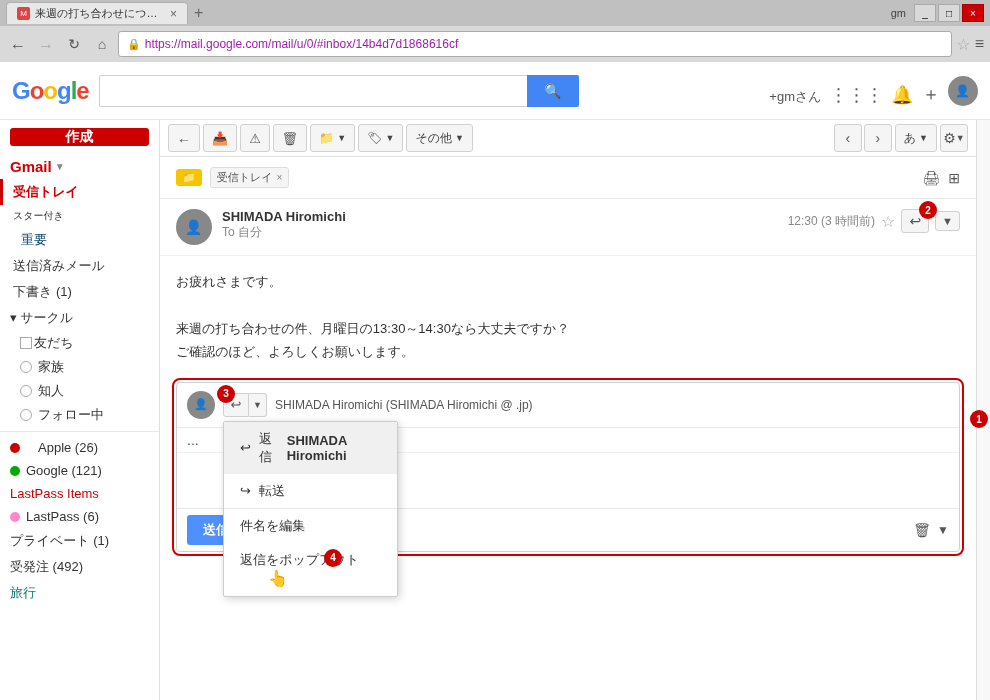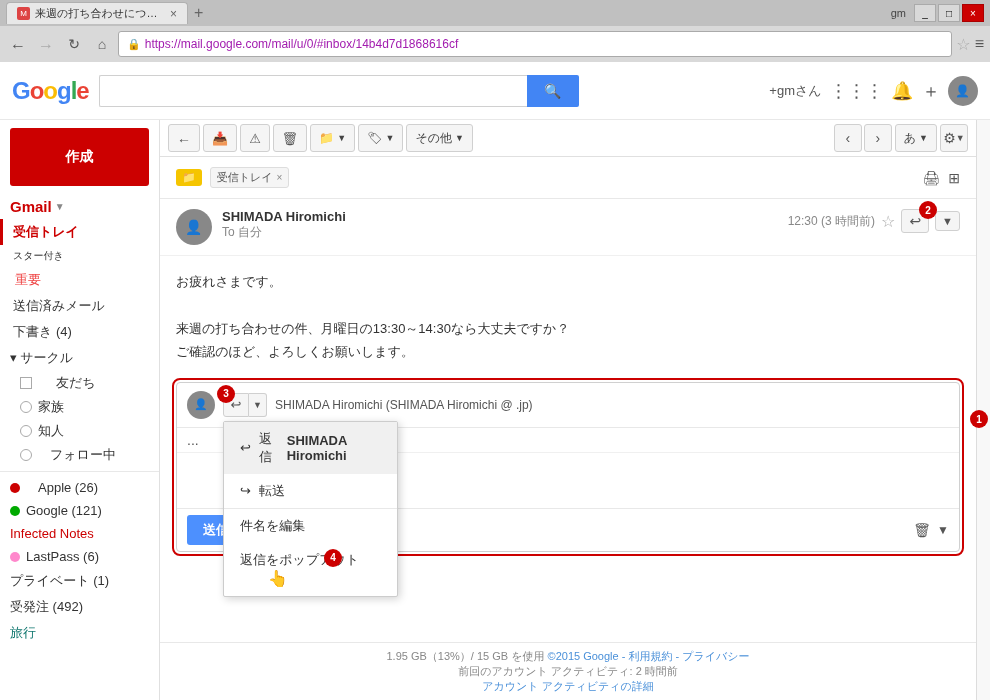--- a/index.html
+++ b/index.html
@@ -42,86 +42,86 @@
 </div>
 
 <div style="background:white; padding:6px 12px; display:flex; align-items:center; gap:10px; border-bottom:1px solid #e8e8e8; height:58px;">
   <div style="font-size:24px; font-weight:bold; letter-spacing:-1px;">
     <span style="color:#4285f4;">G</span><span style="color:#ea4335;">o</span><span style="color:#fbbc05;">o</span><span style="color:#4285f4;">g</span><span style="color:#34a853;">l</span><span style="color:#ea4335;">e</span>
   </div>
   <div style="flex:1; max-width:480px; display:flex;">
     <input type="text" style="flex: 1 1 0%; height: 32px; border-top: 1px solid rgb(208, 208, 208); border-bottom: 1px solid rgb(208, 208, 208); border-left: 1px solid rgb(208, 208, 208); border-image: initial; border-right: none; border-radius: 2px 0px 0px 2px; padding: 0px 10px; font-size: 14px; outline: none;">
     <button style="width:52px;height:32px;background:#4285f4;border:none;border-radius:0 2px 2px 0;cursor:pointer;color:white;font-size:14px;">🔍</button>
   </div>
-  <div style="margin-left:auto;display:flex;align-items:center;gap:8px;">
+  <div style="margin-left:auto;display:flex;align-items:flex-end;gap:8px;">
     <span style="font-size:13px;color:#555;">+gmさん</span>
     <span style="color:#555;font-size:18px;cursor:pointer;">⋮⋮⋮</span>
     <span style="color:#555;font-size:18px;cursor:pointer;">🔔</span>
     <span style="color:#555;font-size:18px;cursor:pointer;">＋</span>
     <div style="width:30px;height:30px;border-radius:50%;background:#888;color:white;font-size:12px;display:flex;align-items:center;justify-content:center;cursor:pointer;">👤</div>
   </div>
 </div>
 
 <div style="display:flex; height:calc(700px - 26px - 36px - 58px); position:relative;">
 
   <div style="width:160px;background:white;overflow-y:auto;flex-shrink:0;border-right:1px solid #e0e0e0;">
     <div style="padding:8px 10px;">
-      <button style="background:#cc0000;color:white;border:none;border-radius:3px;padding:20px 0;font-size:14px;font-weight:bold;cursor:pointer;width:100%;">作成</button>
+      <button style="background:#cc0000;color:white;border:none;border-radius:3px;padding:0 0;font-size:14px;font-weight:bold;cursor:pointer;width:100%;">作成</button>
     </div>
 
     <div style="padding:4px 10px;display:flex;align-items:center;gap:3px;cursor:pointer;">
       <span style="font-size:15px;font-weight:bold;color:#cc0000;">Gmail</span>
       <span style="font-size:10px;color:#888;">▼</span>
     </div>
 
     <div style="padding:4px 10px;cursor:pointer;display:flex;align-items:center;gap:4px;font-size:13px;border-left:3px solid #cc0000;color:#cc0000;font-weight:bold;">
       <span>受信トレイ</span>
     </div>
     <div style="padding:4px 10px;cursor:pointer;display:flex;align-items:center;gap:4px;font-size:10px;border-left:3px solid transparent;color:#333;">
       <span>スター付き</span>
     </div>
-    <div style="padding:4px 12px;cursor:pointer;display:flex;align-items:center;gap:4px;font-size:13px;border-left:3px solid transparent;color:#ef4444;">
+    <div style="padding:4px 18px;cursor:pointer;display:flex;align-items:center;gap:4px;font-size:13px;border-left:3px solid transparent;color:#0c4a6e;">
       <span>重要</span>
     </div>
     <div style="padding:4px 10px;cursor:pointer;display:flex;align-items:center;gap:4px;font-size:13px;border-left:3px solid transparent;color:#333;">
       <span>送信済みメール</span>
     </div>
     <div style="padding:4px 10px;cursor:pointer;display:flex;align-items:center;gap:4px;font-size:13px;border-left:3px solid transparent;color:#333;">
-      <span>下書き (4)</span>
+      <span>下書き (1)</span>
     </div>
     <div style="padding:4px 10px;cursor:pointer;display:flex;align-items:center;gap:4px;font-size:13px;color:#333;">
       <span>▾ サークル</span>
     </div>
-    <div style="padding:3px 10px 3px 20px;cursor:pointer;display:flex;align-items:center;gap:24px;font-size:13px;color:#333;">
+    <div style="padding:3px 10px 3px 20px;cursor:pointer;display:flex;align-items:center;gap:2px;font-size:13px;color:#333;">
       <span style="width:12px;height:12px;border:1px solid #aaa;border-radius:50;display:inline-block;"></span>
       <span>友だち</span>
     </div>
     <div style="padding:3px 10px 3px 20px;cursor:pointer;display:flex;align-items:center;gap:6px;font-size:13px;color:#333;">
       <span style="width:12px;height:12px;border:1px solid #aaa;border-radius:50%;display:inline-block;"></span>
       <span>家族</span>
     </div>
     <div style="padding:3px 10px 3px 20px;cursor:pointer;display:flex;align-items:center;gap:6px;font-size:13px;color:#333;">
       <span style="width:12px;height:12px;border:1px solid #aaa;border-radius:50%;display:inline-block;"></span>
       <span>知人</span>
     </div>
-    <div style="padding:3px 10px 3px 20px;cursor:pointer;display:flex;align-items:center;gap:18px;font-size:13px;color:#333;">
+    <div style="padding:3px 10px 3px 20px;cursor:pointer;display:flex;align-items:center;gap:6px;font-size:13px;color:#333;">
       <span style="width:12px;height:12px;border:1px solid #aaa;border-radius:50%;display:inline-block;"></span>
       <span>フォロー中</span>
     </div>
     <div style="border-top:1px solid #e8e8e8;margin:4px 0;"></div>
     <div style="padding:4px 10px;cursor:pointer;display:flex;align-items:center;gap:18px;font-size:13px;color:#333;">
       <span style="width:10px;height:10px;background:#cc0000;border-radius:50%;display:inline-block;flex-shrink:0;"></span>
       <span>Apple (26)</span>
     </div>
     <div style="padding:4px 10px;cursor:pointer;display:flex;align-items:center;gap:6px;font-size:13px;color:#333;">
       <span style="width:10px;height:10px;background:#0a0;border-radius:50%;display:inline-block;flex-shrink:0;"></span>
       <span>Google (121)</span>
     </div>
     <div style="padding:4px 10px;cursor:pointer;font-size:13px;color:#cc0000;">
-      <span>Infected Notes</span>
+      <span>LastPass Items</span>
     </div>
     <div style="padding:4px 10px;cursor:pointer;display:flex;align-items:center;gap:6px;font-size:13px;color:#333;">
       <span style="width:10px;height:10px;background:#f8c;border-radius:50%;display:inline-block;flex-shrink:0;"></span>
       <span>LastPass (6)</span>
     </div>
     <div style="padding:4px 10px;cursor:pointer;font-size:13px;color:#333;">
       <span>プライベート (1)</span>
     </div>
     <div style="padding:4px 10px;cursor:pointer;font-size:13px;color:#333;">
       <span>受発注 (492)</span>
@@ -248,29 +248,20 @@
         <button style="background:none;border:none;cursor:pointer;color:#555;font-size:14px;">△</button>
         <button style="background:none;border:none;cursor:pointer;color:#555;font-size:14px;">🖼</button>
         <button style="background:none;border:none;cursor:pointer;color:#555;font-size:14px;">🔗</button>
         <button style="background:none;border:none;cursor:pointer;color:#555;font-size:14px;">🙂</button>
         <div style="flex:1;"></div>
         <button style="background:none;border:none;cursor:pointer;color:#555;font-size:14px;">🗑</button>
         <button style="background:none;border:none;cursor:pointer;color:#555;font-size:12px;">▼</button>
       </div>
     </div>
 
-    <div style="background:white;border-top:1px solid #e8e8e8;padding:6px 16px;font-size:11px;color:#888;margin-top:auto;text-align:center;">
-      <span>1.95 GB（13%）/ 15 GB を使用</span>
-      <span> </span>
-      <a href="#" style="color:#4a90d9;text-decoration:none;"><span>©2015 Google - 利用規約 - プライバシー</span></a>
-      <br>
-      <span>前回のアカウント アクティビティ: 2 時間前</span>
-      <br>
-      <a href="#" style="color:#4a90d9;text-decoration:none;">アカウント アクティビティの詳細</a>
-    </div>
   </div>
 
   <div style="width:14px;background:#f8f8f8;border-left:1px solid #ddd;">
 
     <div style="position:absolute;right:2px;top:290px;width:18px;height:18px;background:#cc0000;border-radius:50%;color:white;font-size:10px;font-weight:bold;display:flex;align-items:center;justify-content:center;">
       <span>1</span>
     </div>
   </div>
 </div>
 

